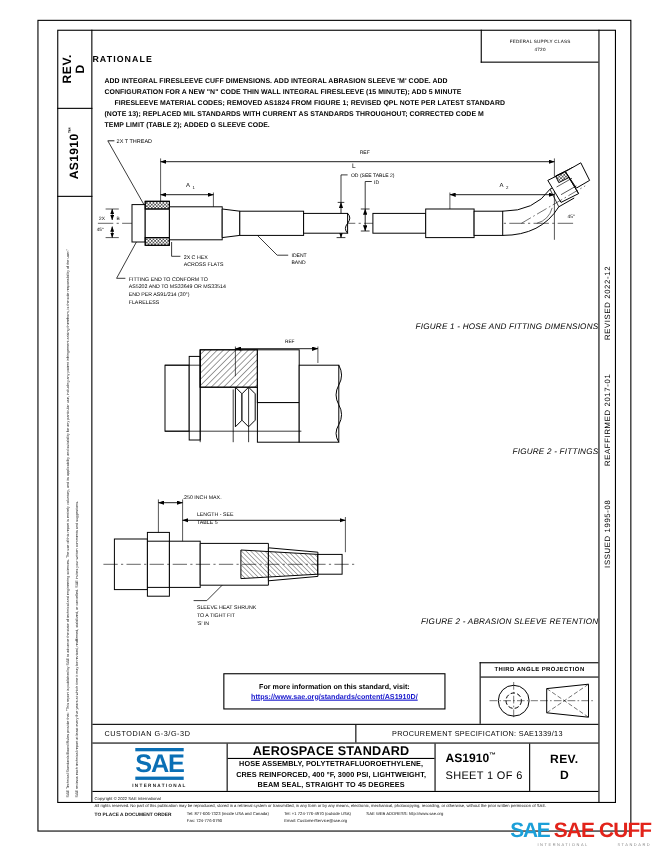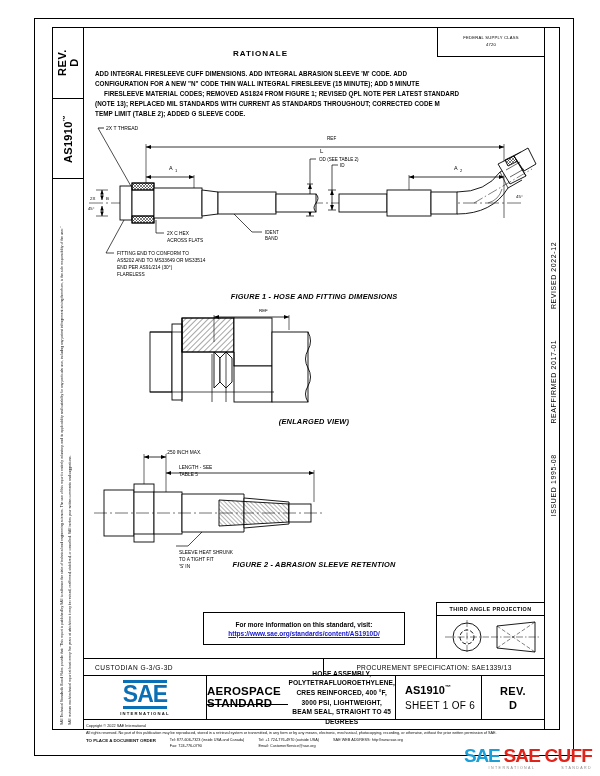--- a/index.html
+++ b/index.html
@@ -117,21 +117,20 @@
     align-items: center; justify-content: center;
     font-size: 4.2px;
     line-height: 1.5;
     letter-spacing: .2px;
     text-align: center;
   }
   .rationale-title {
     position: absolute;
     left: 84px; top: 49px;
     width: 353px;
-    text-align: center;
     font-size: 8px;
     font-weight: 600;
     letter-spacing: 1px;
   }
   .rationale-body {
     position: absolute;
     left: 95px; top: 69px;
     width: 410px;
     font-size: 6.3px;
     line-height: 1.58;
@@ -144,23 +143,23 @@
 
   
   .figure-area {
     position: absolute;
     left: 84px; top: 120px;
     width: 460px; height: 465px;
   }
   .fig-caption {
     position: absolute;
     width: 100%;
-    text-align: center;
+    text-align: right;
     font-size: 7.4px;
-    font-weight: bold;
+    font-weight: normal;
     font-style: italic;
     letter-spacing: .2px;
   }
   #cap1 { top: 172px; }
   #cap2 { top: 286px; }
   #cap2b { top: 297px; }
   #cap3 { top: 440px; }
 
   
   .url-box {
@@ -248,21 +247,21 @@
     border-top: 3px solid #0a6fb5;
     border-bottom: 3px solid #0a6fb5;
   }
   .sae-sub {
     font-size: 4.2px; font-weight: bold; color: #111;
     letter-spacing: 1.2px; margin-top: 2px;
   }
   .tb-title {
     flex: 1;
     border-right: 1.4px solid #000;
-    display: flex; flex-direction: row; align-items: center;
+    display: flex; flex-direction: column;
   }
   .tb-title-main {
     height: 15px;
     border-bottom: 1px solid #000;
     display: flex; align-items: center; justify-content: center;
     font-size: 11.5px; font-weight: bold;
     letter-spacing: .2px;
   }
   .tb-title-sub {
     flex: 1;
@@ -556,21 +555,21 @@
 
         <line x1="118" y1="412" x2="104" y2="426" stroke-width="0.7"></line>
         <line x1="104" y1="426" x2="92" y2="426" stroke-width="0.7"></line>
         <text x="95" y="434" font-size="4.8" fill="#000" stroke="none">SLEEVE  HEAT  SHRUNK</text>
         <text x="95" y="441" font-size="4.8" fill="#000" stroke="none">TO  A  TIGHT  FIT</text>
         <text x="95" y="448" font-size="4.8" fill="#000" stroke="none">'S'  IN</text>
       </g>
     </svg>
 
     <div class="fig-caption" id="cap1">FIGURE 1 - HOSE AND FITTING DIMENSIONS</div>
-    <div class="fig-caption" id="cap2b">(ENLARGED VIEW)</div>
+    <div class="fig-caption" id="cap2">FIGURE 2 - FITTINGS</div>
     <div class="fig-caption" id="cap3">FIGURE 2 - ABRASION SLEEVE RETENTION</div>
   </div>
 
   <div class="url-box">
     <div class="line1">For more information on this standard, visit:</div>
     <div class="line2">https://www.sae.org/standards/content/AS1910D/</div>
   </div>
 
   <div class="tap-box">
     <div class="tap-label">THIRD ANGLE PROJECTION</div>

